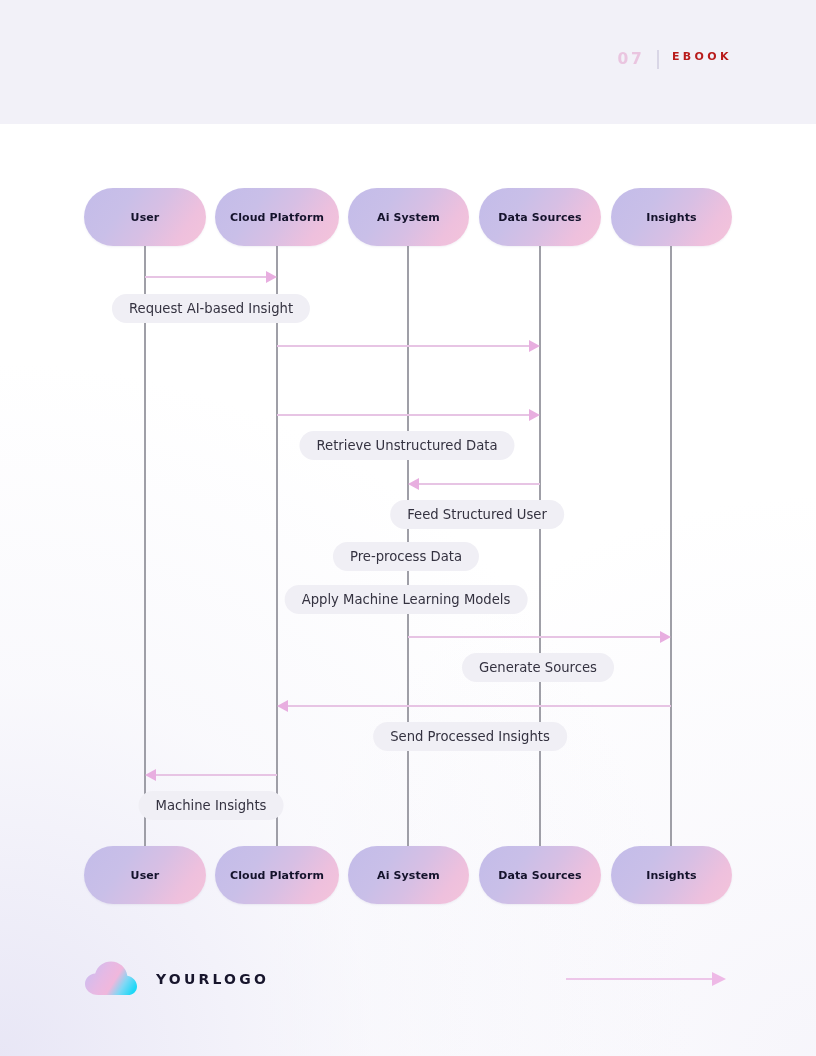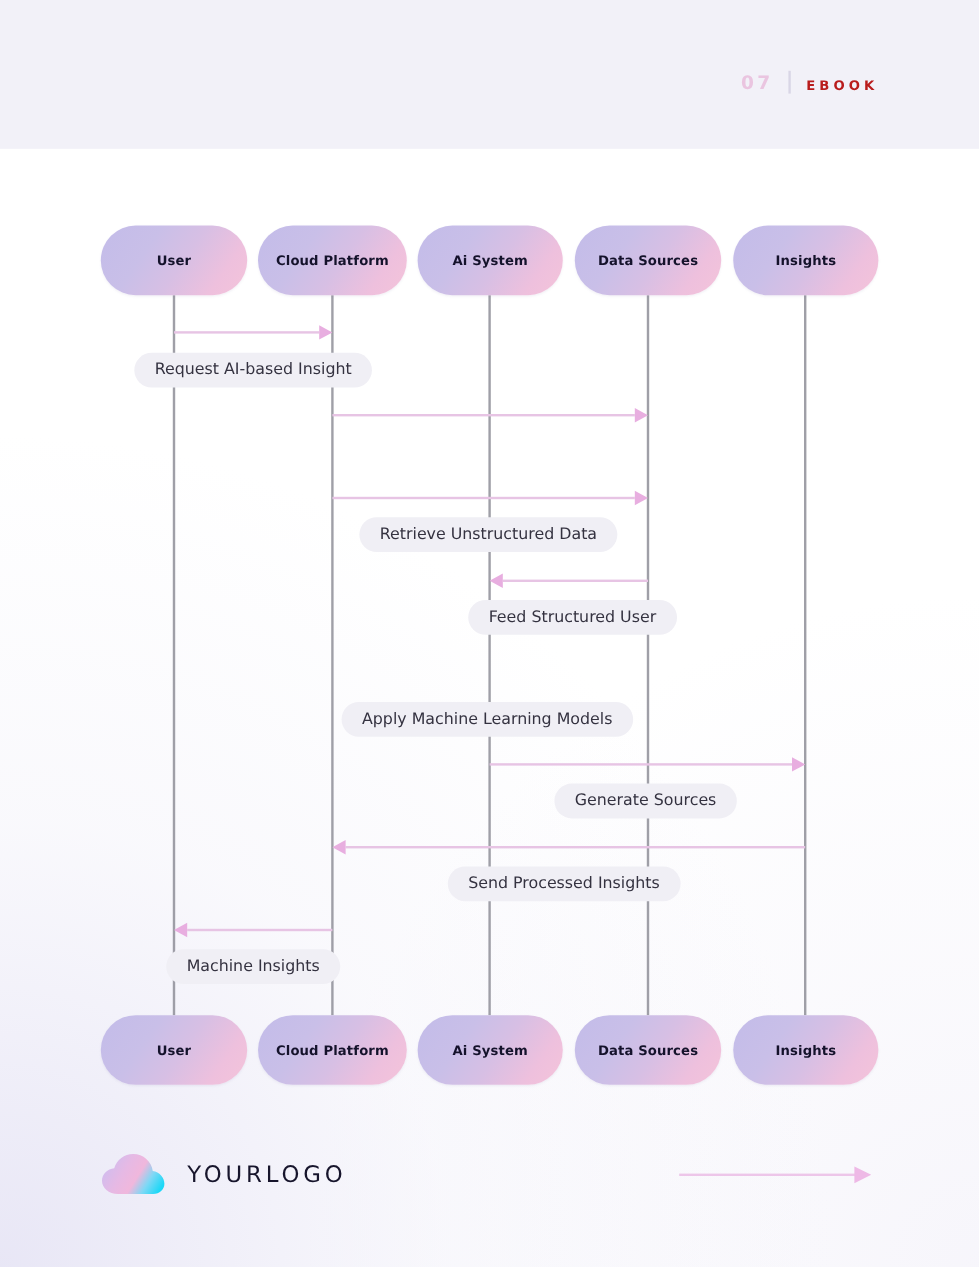--- a/index.html
+++ b/index.html
@@ -31,21 +31,21 @@
     left: 0; top: 0;
     width: 816px;
     height: 124px;
     background: #f2f1f8;
   }
   #header-label {
     position: absolute;
     right: 84px;
     top: 50px;
     display: flex;
-    align-items: flex-end;
+    align-items: flex-start;
     gap: 13px;
     height: 28px;
   }
   #header-label .num {
     font-size: 15.5px;
     font-weight: 700;
     letter-spacing: 2.6px;
     color: #eac5e0;
   }
   #header-label .sep {
@@ -134,22 +134,22 @@
     align-items: center;
     gap: 18px;
     height: 42px;
   }
   #footer-logo .logo-mark {
     width: 54px;
     height: 40px;
     display: block;
   }
   #footer-logo .logo-text {
-    font-size: 19px;
-    font-weight: 400;
+    font-size: 14px;
+    font-weight: 700;
     letter-spacing: 3.2px;
     color: #17152c;
   }
   #footer-arrow {
     position: absolute;
     left: 566px;
     top: 972px;
     width: 162px;
     height: 14px;
   }
@@ -202,20 +202,21 @@
     <div class="msg-head right" style="top: 270.5px; left: 266px;"></div>
     <div class="msg-label" style="top: 294px; left: 211px;">Request AI-based Insight</div>
     <div class="msg-line" style="top: 345px; left: 277px; width: 252px;"></div>
     <div class="msg-head right" style="top: 339.5px; left: 529px;"></div>
     <div class="msg-line" style="top: 414px; left: 277px; width: 252px;"></div>
     <div class="msg-head right" style="top: 408.5px; left: 529px;"></div>
     <div class="msg-label" style="top: 431px; left: 407px;">Retrieve Unstructured Data</div>
     <div class="msg-line" style="top: 483px; left: 419px; width: 121px;"></div>
     <div class="msg-head left" style="top: 477.5px; left: 408px;"></div>
     <div class="msg-label" style="top: 500px; left: 477px;">Feed Structured User</div>
+    <div class="msg-label" style="top: 542px; left: 406px;">Pre-process Data</div>
     <div class="msg-label" style="top: 585px; left: 406px;">Apply Machine Learning Models</div>
     <div class="msg-line" style="top: 636px; left: 408px; width: 252px;"></div>
     <div class="msg-head right" style="top: 630.5px; left: 660px;"></div>
     <div class="msg-label" style="top: 653px; left: 538px;">Generate Sources</div>
     <div class="msg-line" style="top: 705px; left: 288px; width: 383px;"></div>
     <div class="msg-head left" style="top: 699.5px; left: 277px;"></div>
     <div class="msg-label" style="top: 722px; left: 470px;">Send Processed Insights</div>
     <div class="msg-line" style="top: 774px; left: 156px; width: 121px;"></div>
     <div class="msg-head left" style="top: 768.5px; left: 145px;"></div>
     <div class="msg-label" style="top: 791px; left: 211px;">Machine Insights</div>

